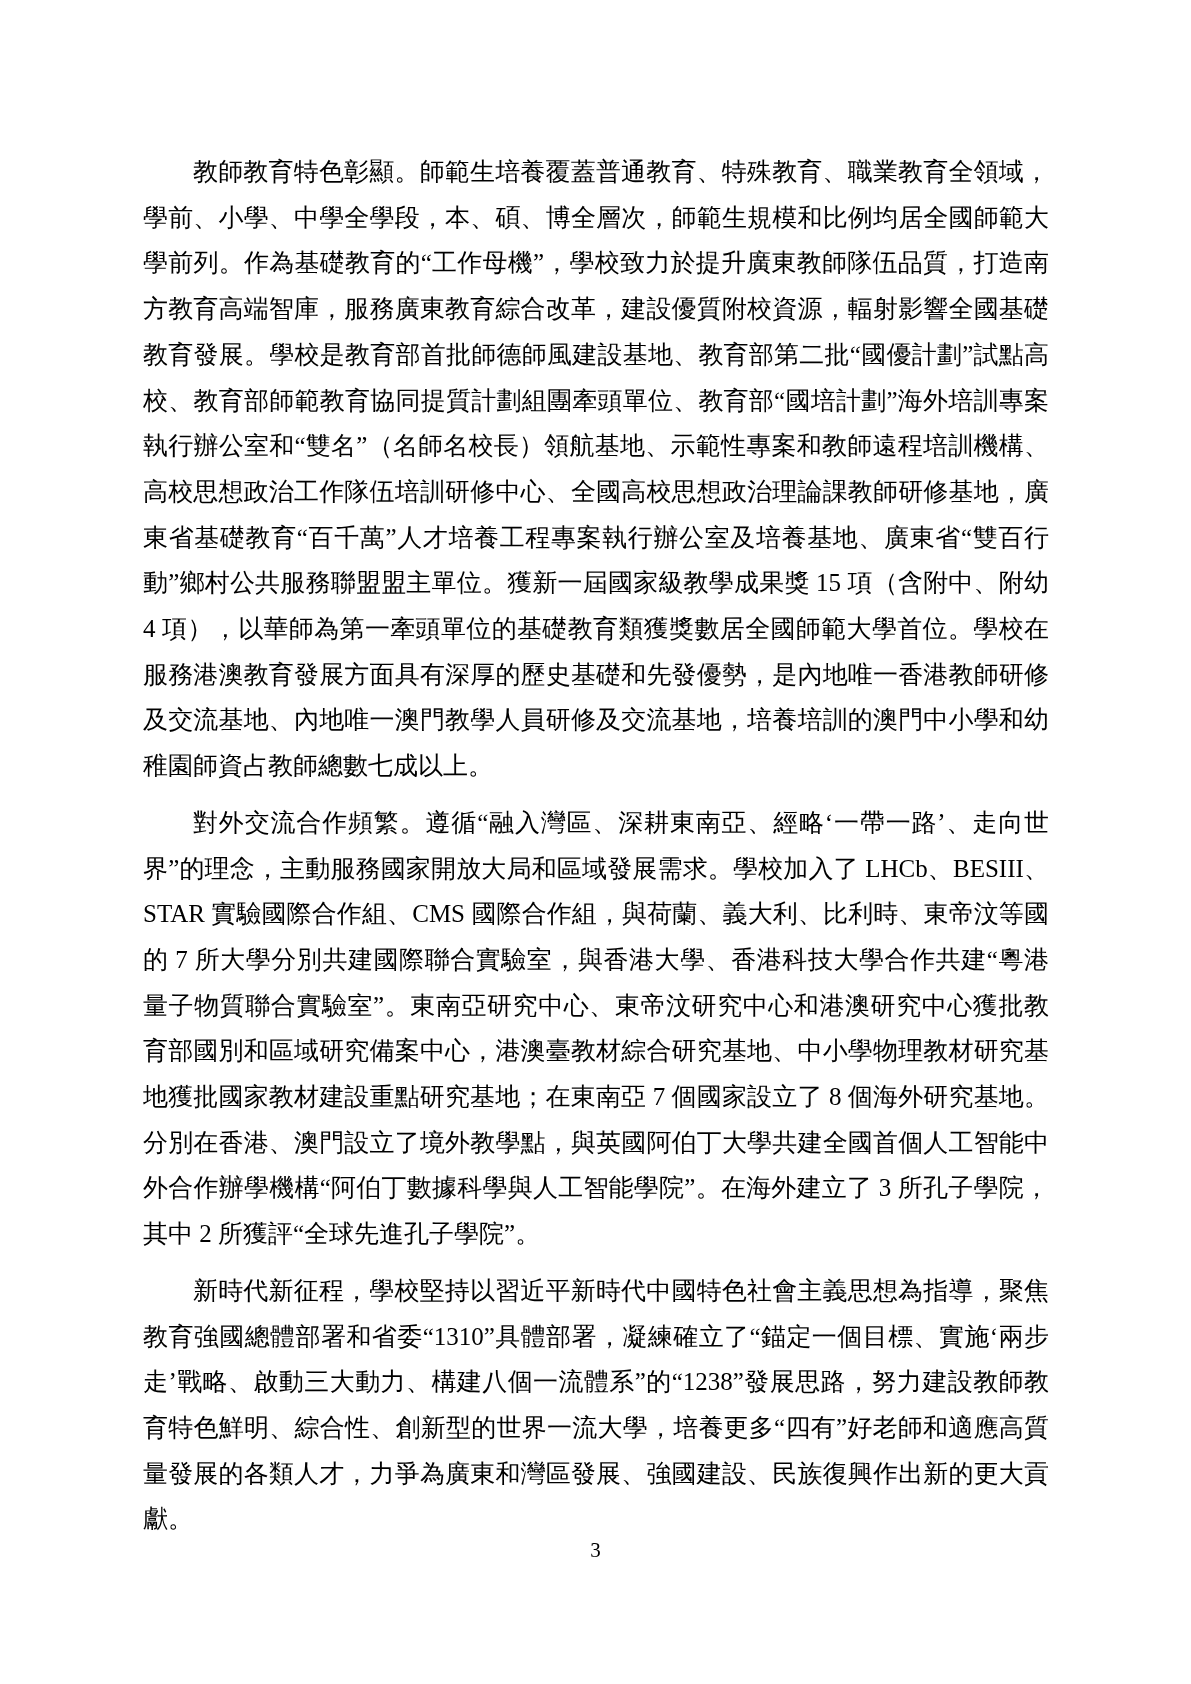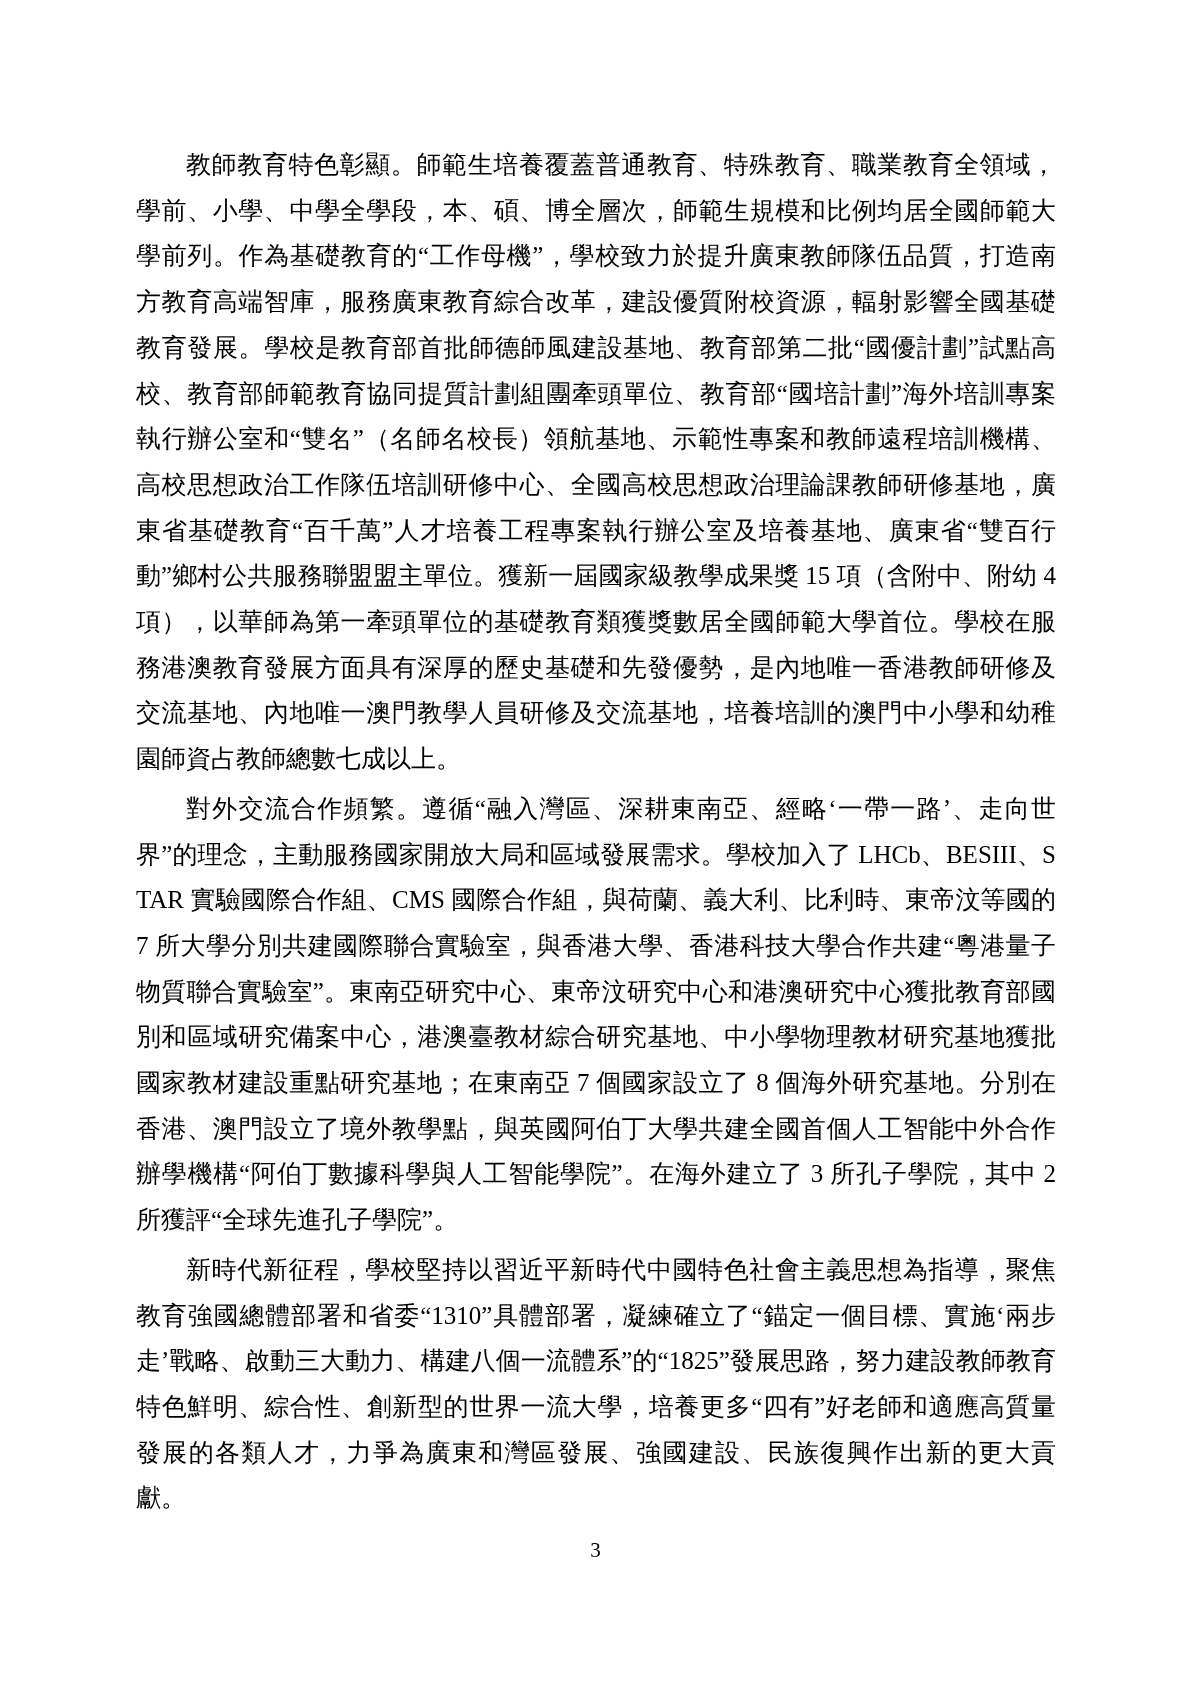--- a/index.html
+++ b/index.html
@@ -16,21 +16,21 @@
     font-family: "Liberation Serif", "DejaVu Serif", serif;
     overflow: hidden;
   }
   .content {
     position: absolute;
     left: 132px;
     top: 138px;
     width: 928px;
   }
   .para {
-    margin: 4px;
+    margin: 11px;
     padding: 0;
     font-size: 25px;
     line-height: 45.7px;
     text-align: justify;
     text-justify: inter-ideograph;
     text-indent: 2em;
     color: #000000;
     word-break: break-all;
   }
   .footer {
@@ -43,16 +43,16 @@
     color: #000000;
   }
 </style>
 </head>
 <body>
 
 <div class="page">
   <div class="content">
     <p class="para">教師教育特色彰顯。師範生培養覆蓋普通教育、特殊教育、職業教育全領域，學前、小學、中學全學段，本、碩、博全層次，師範生規模和比例均居全國師範大學前列。作為基礎教育的“工作母機”，學校致力於提升廣東教師隊伍品質，打造南方教育高端智庫，服務廣東教育綜合改革，建設優質附校資源，輻射影響全國基礎教育發展。學校是教育部首批師德師風建設基地、教育部第二批“國優計劃”試點高校、教育部師範教育協同提質計劃組團牽頭單位、教育部“國培計劃”海外培訓專案執行辦公室和“雙名”（名師名校長）領航基地、示範性專案和教師遠程培訓機構、高校思想政治工作隊伍培訓研修中心、全國高校思想政治理論課教師研修基地，廣東省基礎教育“百千萬”人才培養工程專案執行辦公室及培養基地、廣東省“雙百行動”鄉村公共服務聯盟盟主單位。獲新一屆國家級教學成果獎 15 項（含附中、附幼 4 項），以華師為第一牽頭單位的基礎教育類獲獎數居全國師範大學首位。學校在服務港澳教育發展方面具有深厚的歷史基礎和先發優勢，是內地唯一香港教師研修及交流基地、內地唯一澳門教學人員研修及交流基地，培養培訓的澳門中小學和幼稚園師資占教師總數七成以上。</p>
     <p class="para">對外交流合作頻繁。遵循“融入灣區、深耕東南亞、經略‘一帶一路’、走向世界”的理念，主動服務國家開放大局和區域發展需求。學校加入了 LHCb、BESIII、STAR 實驗國際合作組、CMS 國際合作組，與荷蘭、義大利、比利時、東帝汶等國的 7 所大學分別共建國際聯合實驗室，與香港大學、香港科技大學合作共建“粵港量子物質聯合實驗室”。東南亞研究中心、東帝汶研究中心和港澳研究中心獲批教育部國別和區域研究備案中心，港澳臺教材綜合研究基地、中小學物理教材研究基地獲批國家教材建設重點研究基地；在東南亞 7 個國家設立了 8 個海外研究基地。分別在香港、澳門設立了境外教學點，與英國阿伯丁大學共建全國首個人工智能中外合作辦學機構“阿伯丁數據科學與人工智能學院”。在海外建立了 3 所孔子學院，其中 2 所獲評“全球先進孔子學院”。</p>
-    <p class="para">新時代新征程，學校堅持以習近平新時代中國特色社會主義思想為指導，聚焦教育強國總體部署和省委“1310”具體部署，凝練確立了“錨定一個目標、實施‘兩步走’戰略、啟動三大動力、構建八個一流體系”的“1825”發展思路，努力建設教師教育特色鮮明、綜合性、創新型的世界一流大學，培養更多“四有”好老師和適應高質量發展的各類人才，力爭為廣東和灣區發展、強國建設、民族復興作出新的更大貢獻。</p>
+    <p class="para">新時代新征程，學校堅持以習近平新時代中國特色社會主義思想為指導，聚焦教育強國總體部署和省委“1310”具體部署，凝練確立了“錨定一個目標、實施‘兩步走’戰略、啟動三大動力、構建八個一流體系”的“1238”發展思路，努力建設教師教育特色鮮明、綜合性、創新型的世界一流大學，培養更多“四有”好老師和適應高質量發展的各類人才，力爭為廣東和灣區發展、強國建設、民族復興作出新的更大貢獻。</p>
   </div>
   <div class="footer">3</div>
 </div>
 
 </body></html>

